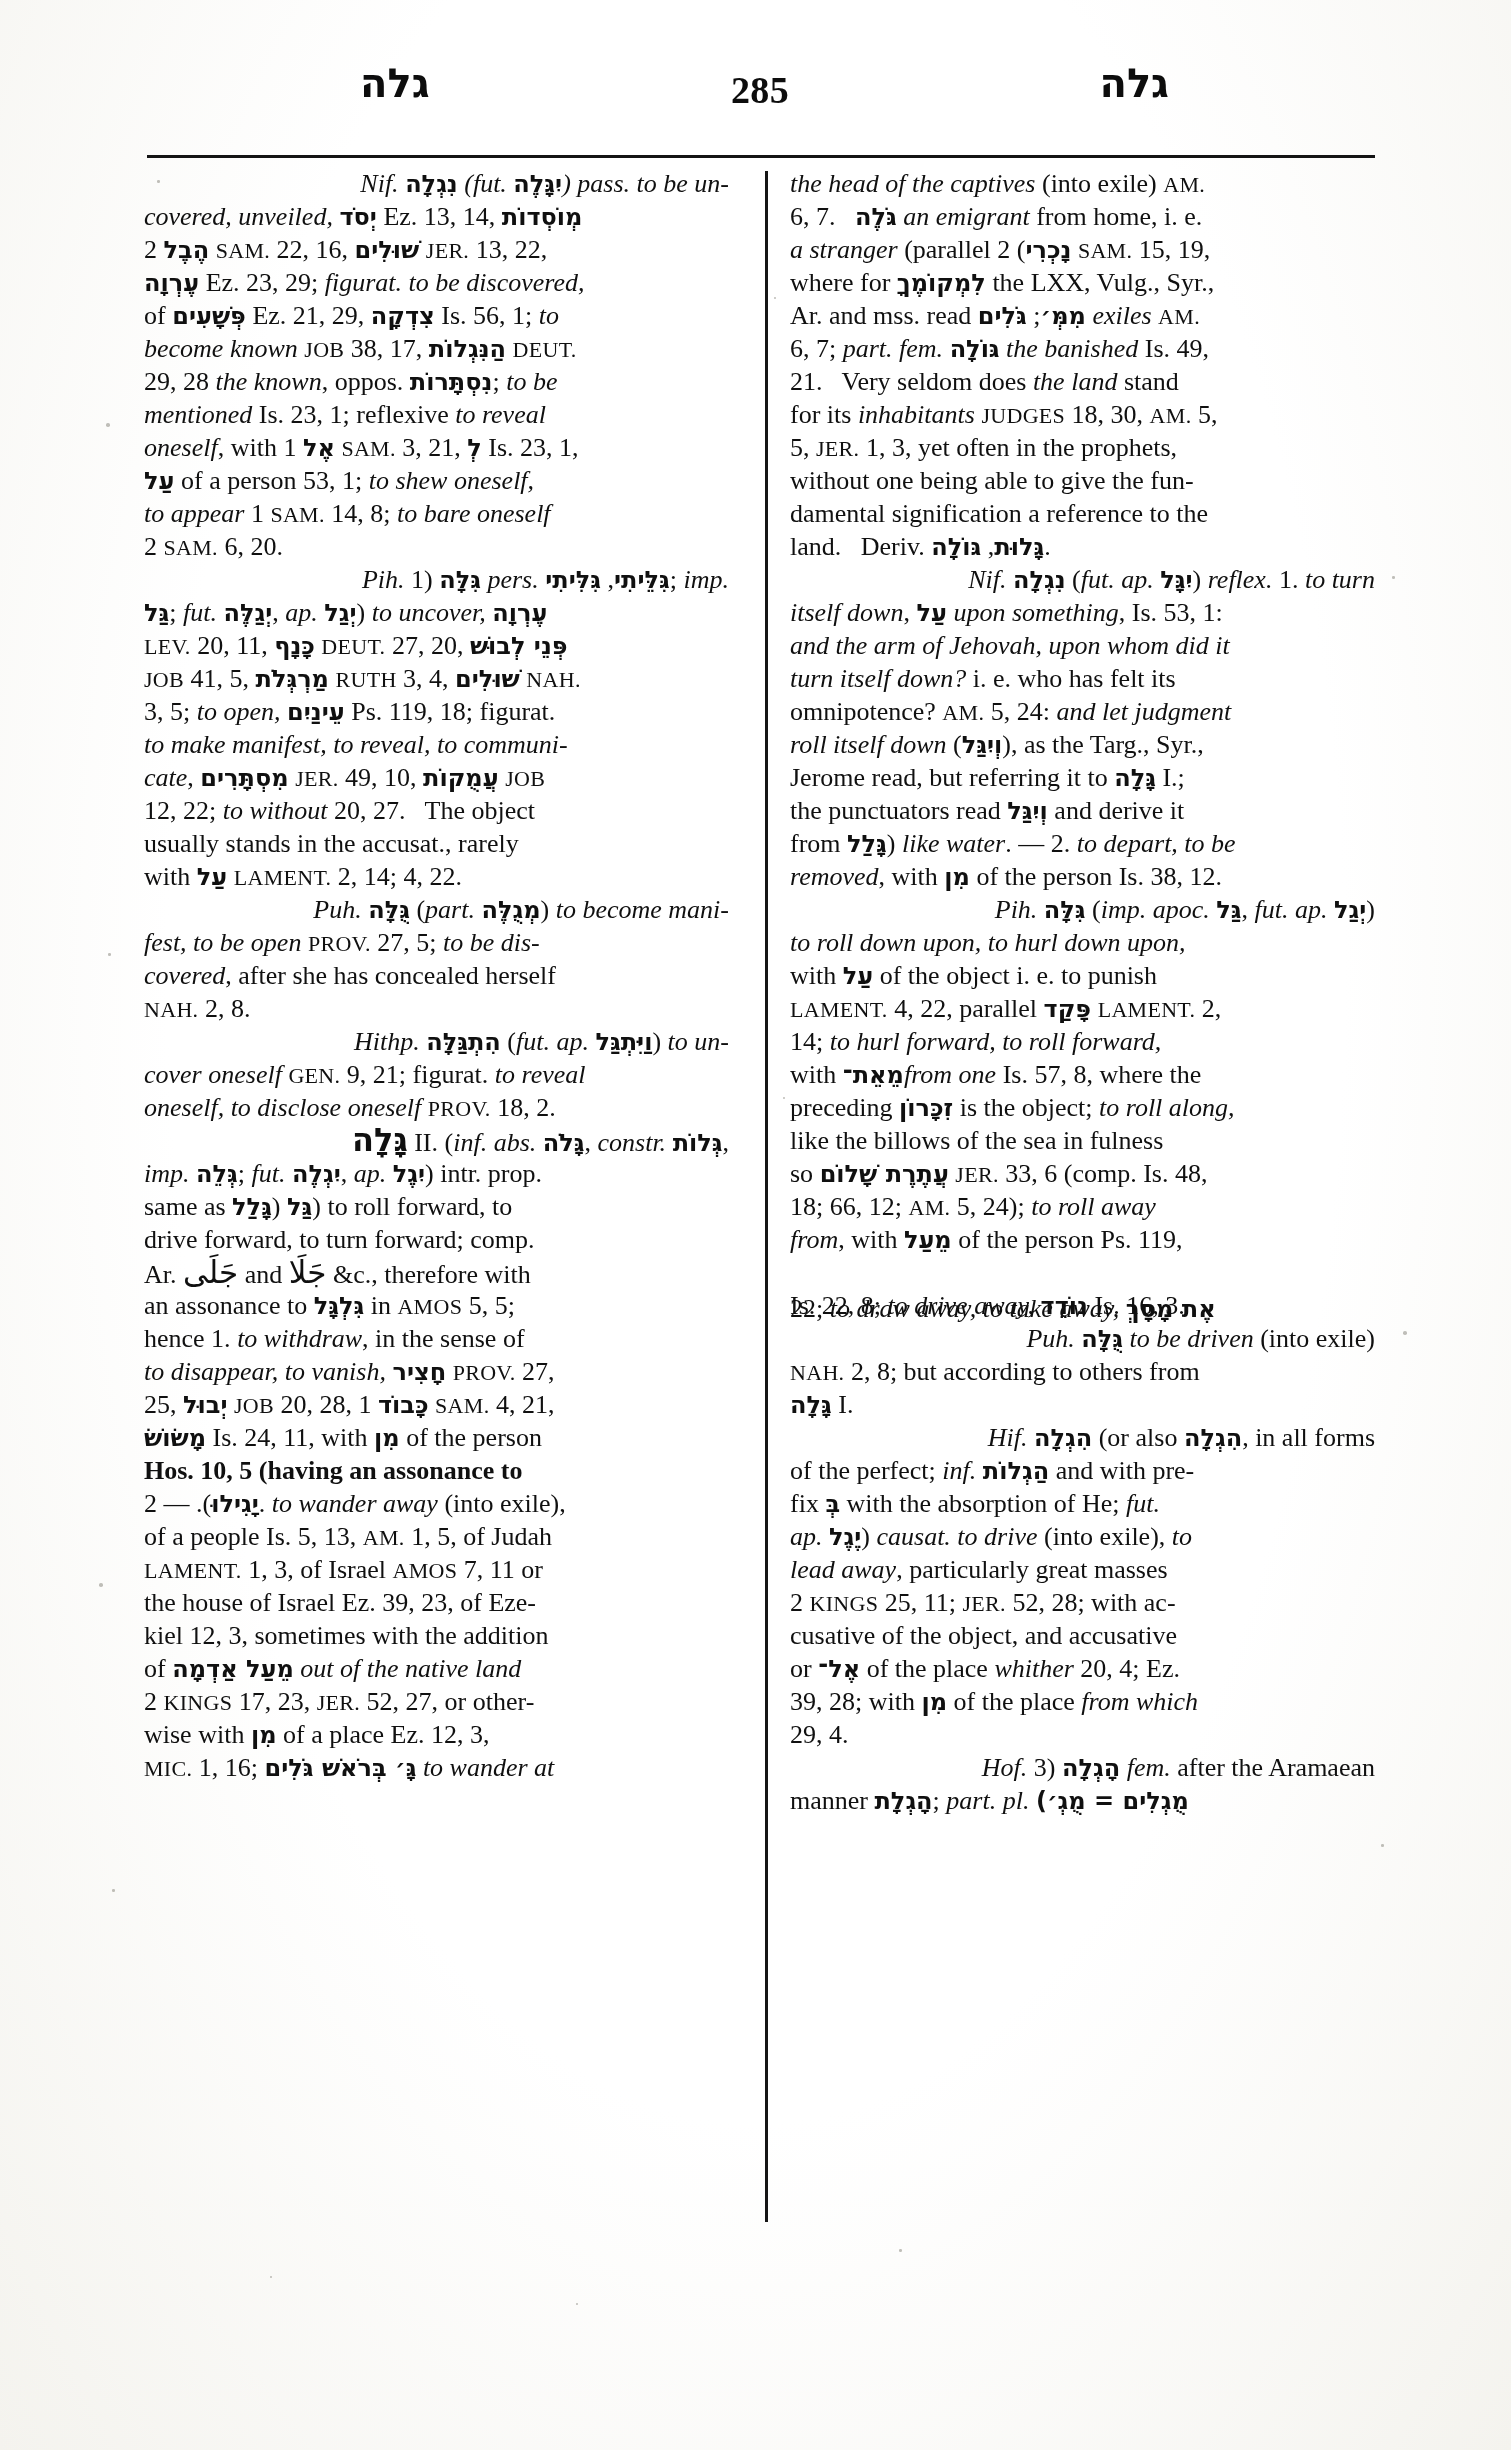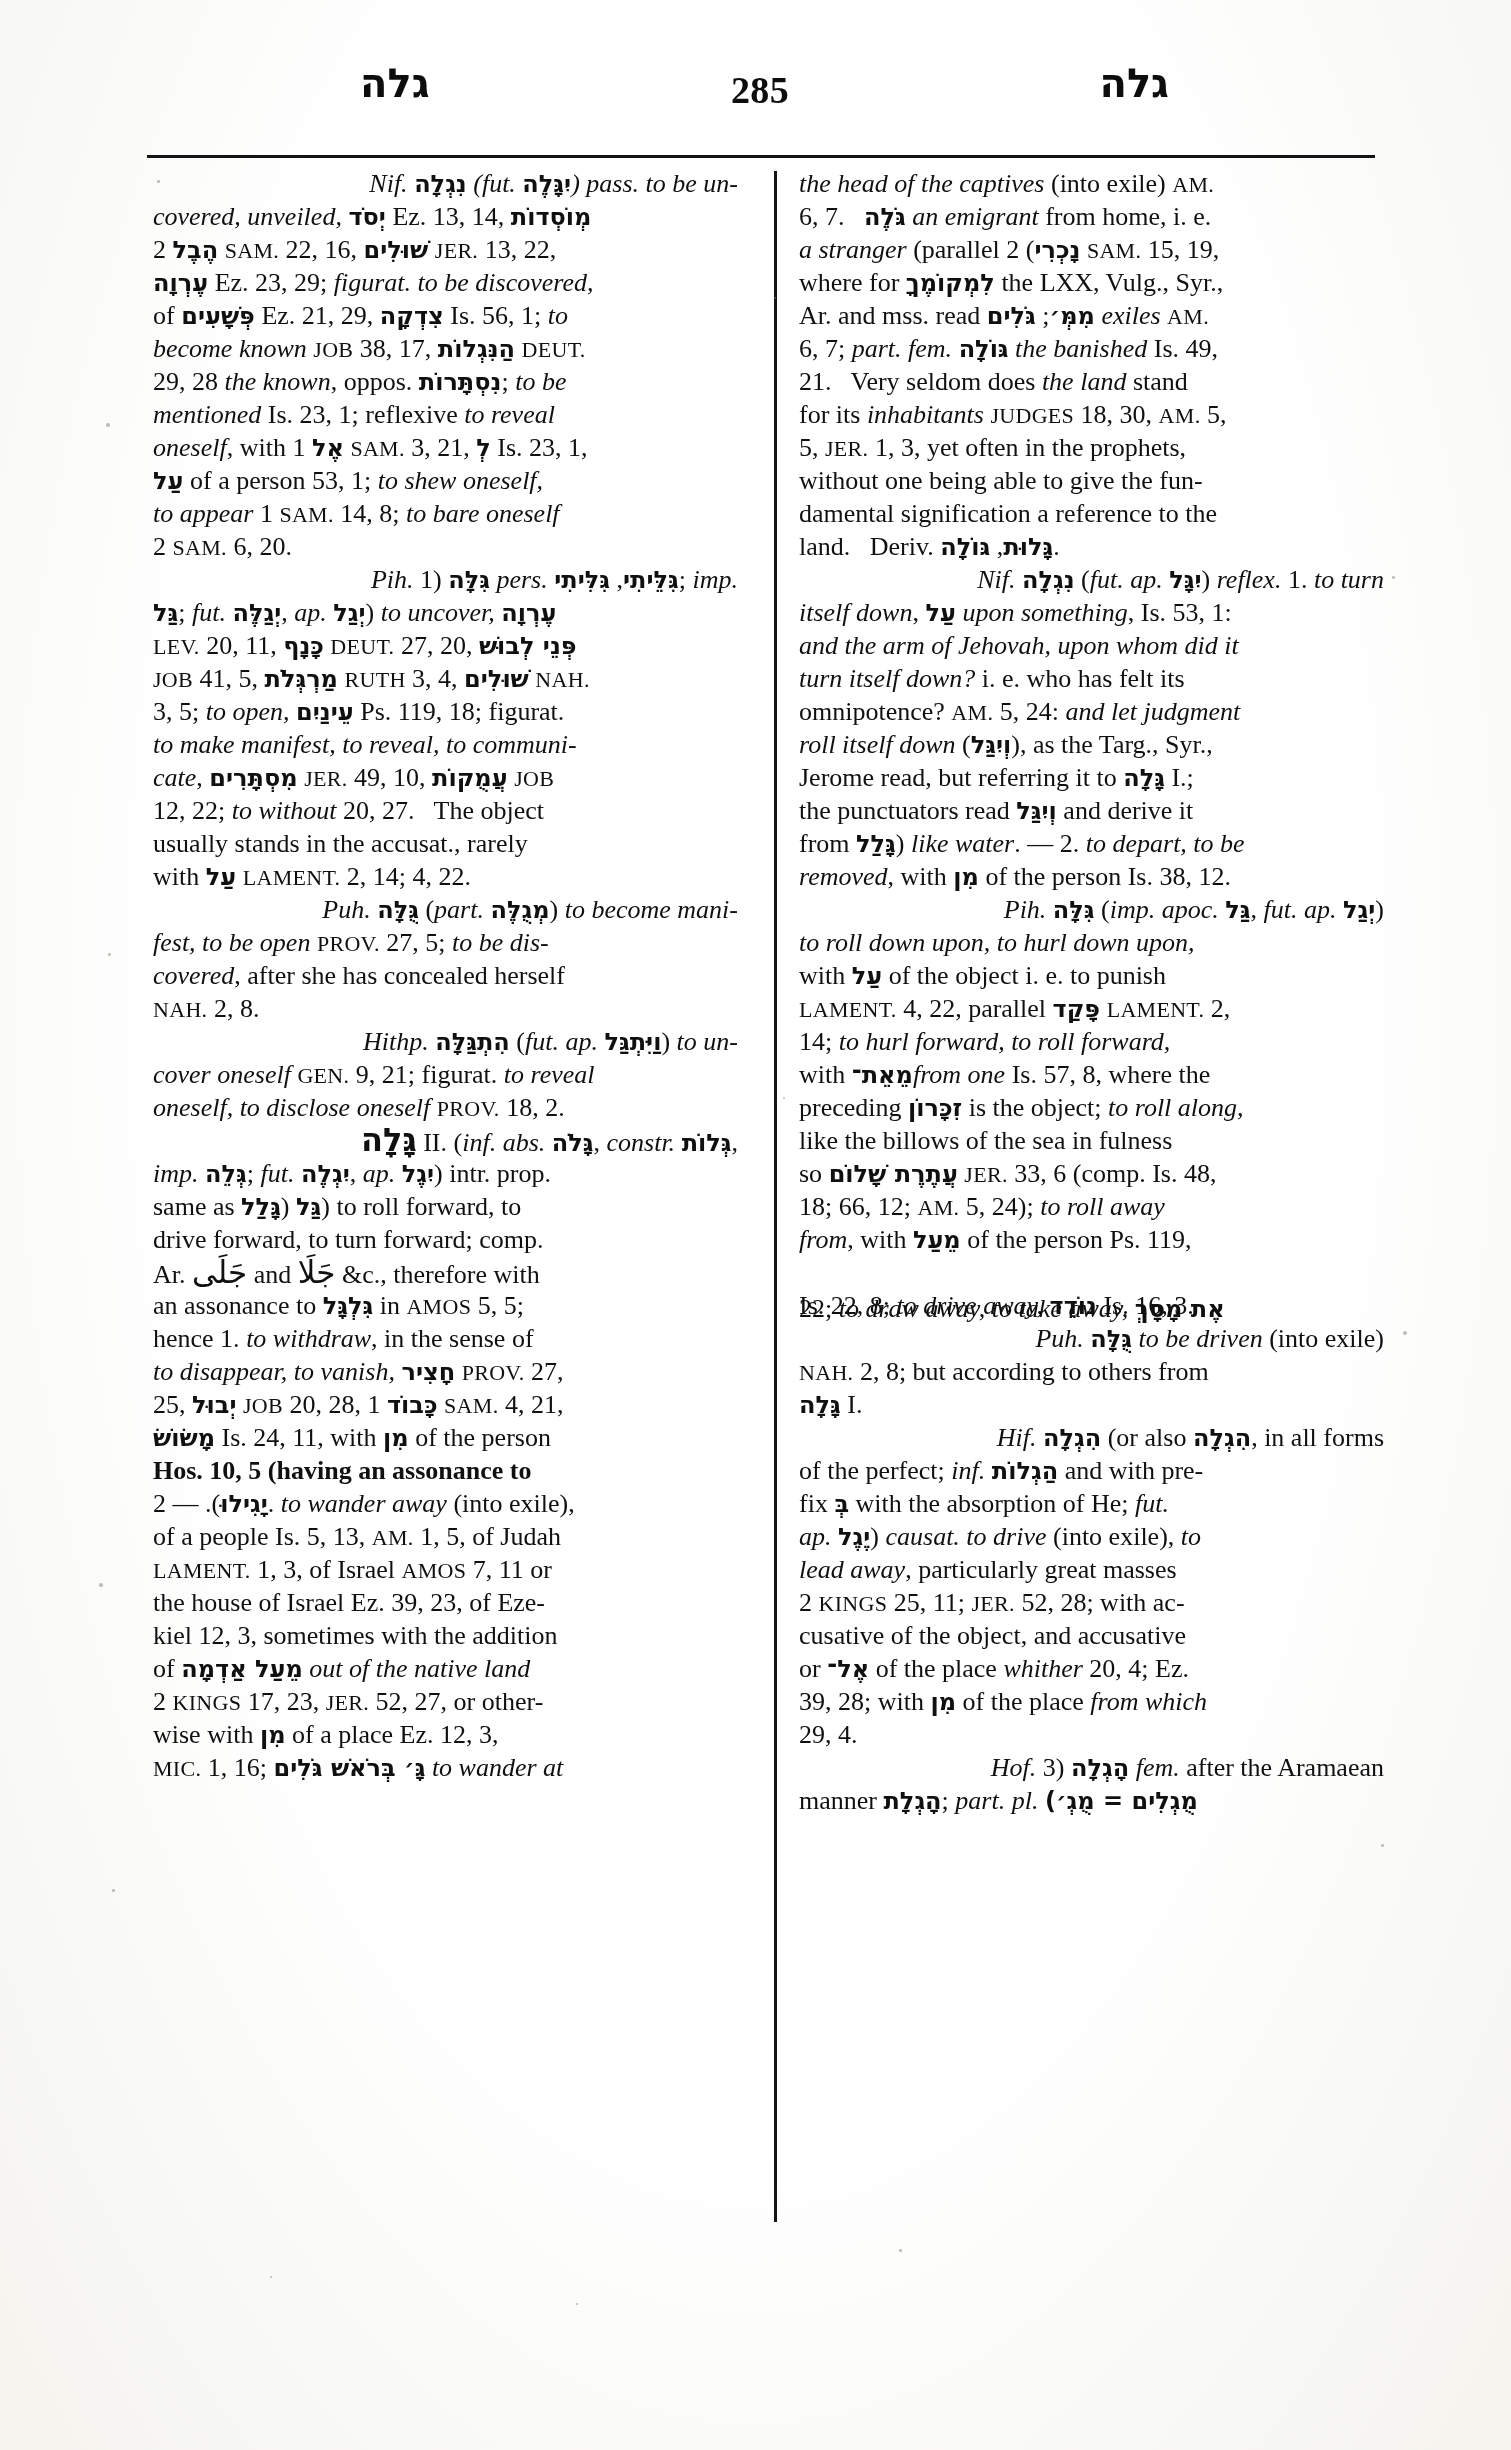--- a/index.html
+++ b/index.html
@@ -72,21 +72,21 @@
     left: 147px;
     top: 155px;
     width: 1228px;
     height: 2.7px;
     background: #141414;
   }
 
   
   #cols {
     position: absolute;
-    left: 153px;
+    left: 144px;
     top: 167px;
     width: 1230px;
     height: 2069px;
   }
   .col {
     position: absolute;
     top: 0;
     width: 585px;
     height: 2069px;
   }

